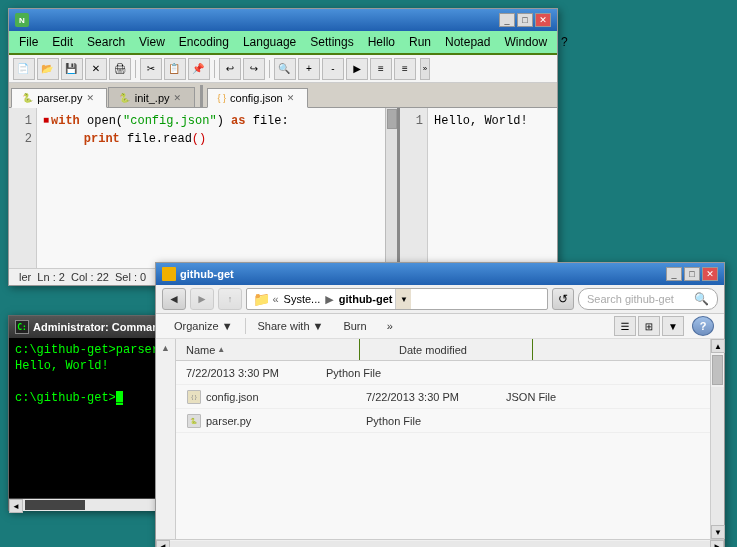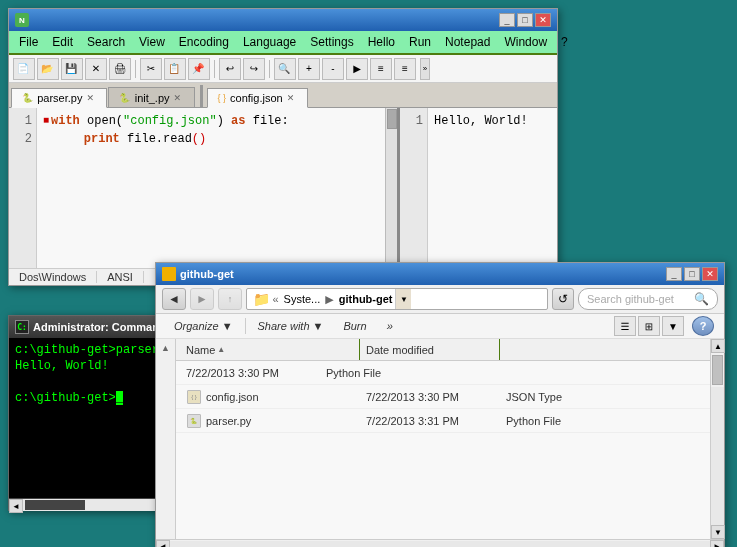--- a/index.html
+++ b/index.html
@@ -469,21 +469,20 @@
       gap: 4px;
     }
     .exp-toolbar-btn {
       padding: 2px 8px;
       font-size: 11px;
       cursor: pointer;
       display: flex;
       align-items: flex-start;
       gap: 3px;
       color: #333;
-      font-style: italic;
     }
     .exp-sep { width: 1px; height: 16px; background: #ccc; }
     .view-btns { margin-left: auto; display: flex; gap: 2px; }
     .view-btn {
       width: 22px;
       height: 20px;
       background: #e8e8e8;
       border: 1px solid #bbb;
       cursor: pointer;
       display: flex;
@@ -541,21 +540,21 @@
       font-weight: normal;
       color: #333;
       padding: 0 6px;
       height: 100%;
       display: flex;
       align-items: center;
       cursor: pointer;
       border-right: 1px solid #4d7c0f;
     }
     .col-name { flex: 0 0 180px; }
-    .col-date { flex: 0 0 140px; }
+    .col-date { flex: 0 0 140px; margin-left: 33px; }
     .col-type { flex: 0 0 100px; }
     .file-row {
       display: flex;
       align-items: center;
       height: 24px;
       padding: 0 4px;
       border-bottom: 1px solid #eee;
       cursor: pointer;
     }
     .file-cell {
@@ -746,20 +745,21 @@
         <div class="code-content">
           <div class="code-line">
             <span>Hello, World!</span>
           </div>
         </div>
       </div>
     </div>
   </div>
 
   <div class="statusbar">
+    <span class="status-seg">ler&nbsp; Ln : 2&nbsp; Col : 22&nbsp; Sel : 0</span>
     <span class="status-seg">Dos\Windows</span>
     <span class="status-seg">ANSI</span>
     <span class="status-seg">INS</span>
   </div>
 </div>
 
 <div class="cmd-window">
   <div class="cmd-titlebar">
     <div class="cmd-titlebar-text">
       <span class="cmd-icon">C:</span>
@@ -869,30 +869,29 @@
         <div class="file-cell type">Python File</div>
       </div>
       <div class="file-row">
         <div class="file-cell name">
           <span class="file-icon">
             <span class="generic-icon" style="background:#e8e0c0;color:#888;">{ }</span>
           </span>
           config.json
         </div>
         <div class="file-cell date">7/22/2013 3:30 PM</div>
-        <div class="file-cell type">JSON Type</div>
+        <div class="file-cell type">JSON File</div>
       </div>
       <div class="file-row">
         <div class="file-cell name">
           <span class="file-icon">
             <span class="generic-icon">🐍</span>
           </span>
           parser.py
         </div>
-        <div class="file-cell date">7/22/2013 3:31 PM</div>
         <div class="file-cell type">Python File</div>
       </div>
     </div>
 
     <div class="explorer-scrollbar-v">
       <div class="explorer-scroll-btn">▲</div>
       <div class="explorer-scroll-thumb"></div>
       <div class="explorer-scroll-track"></div>
       <div class="explorer-scroll-btn">▼</div>
     </div>

